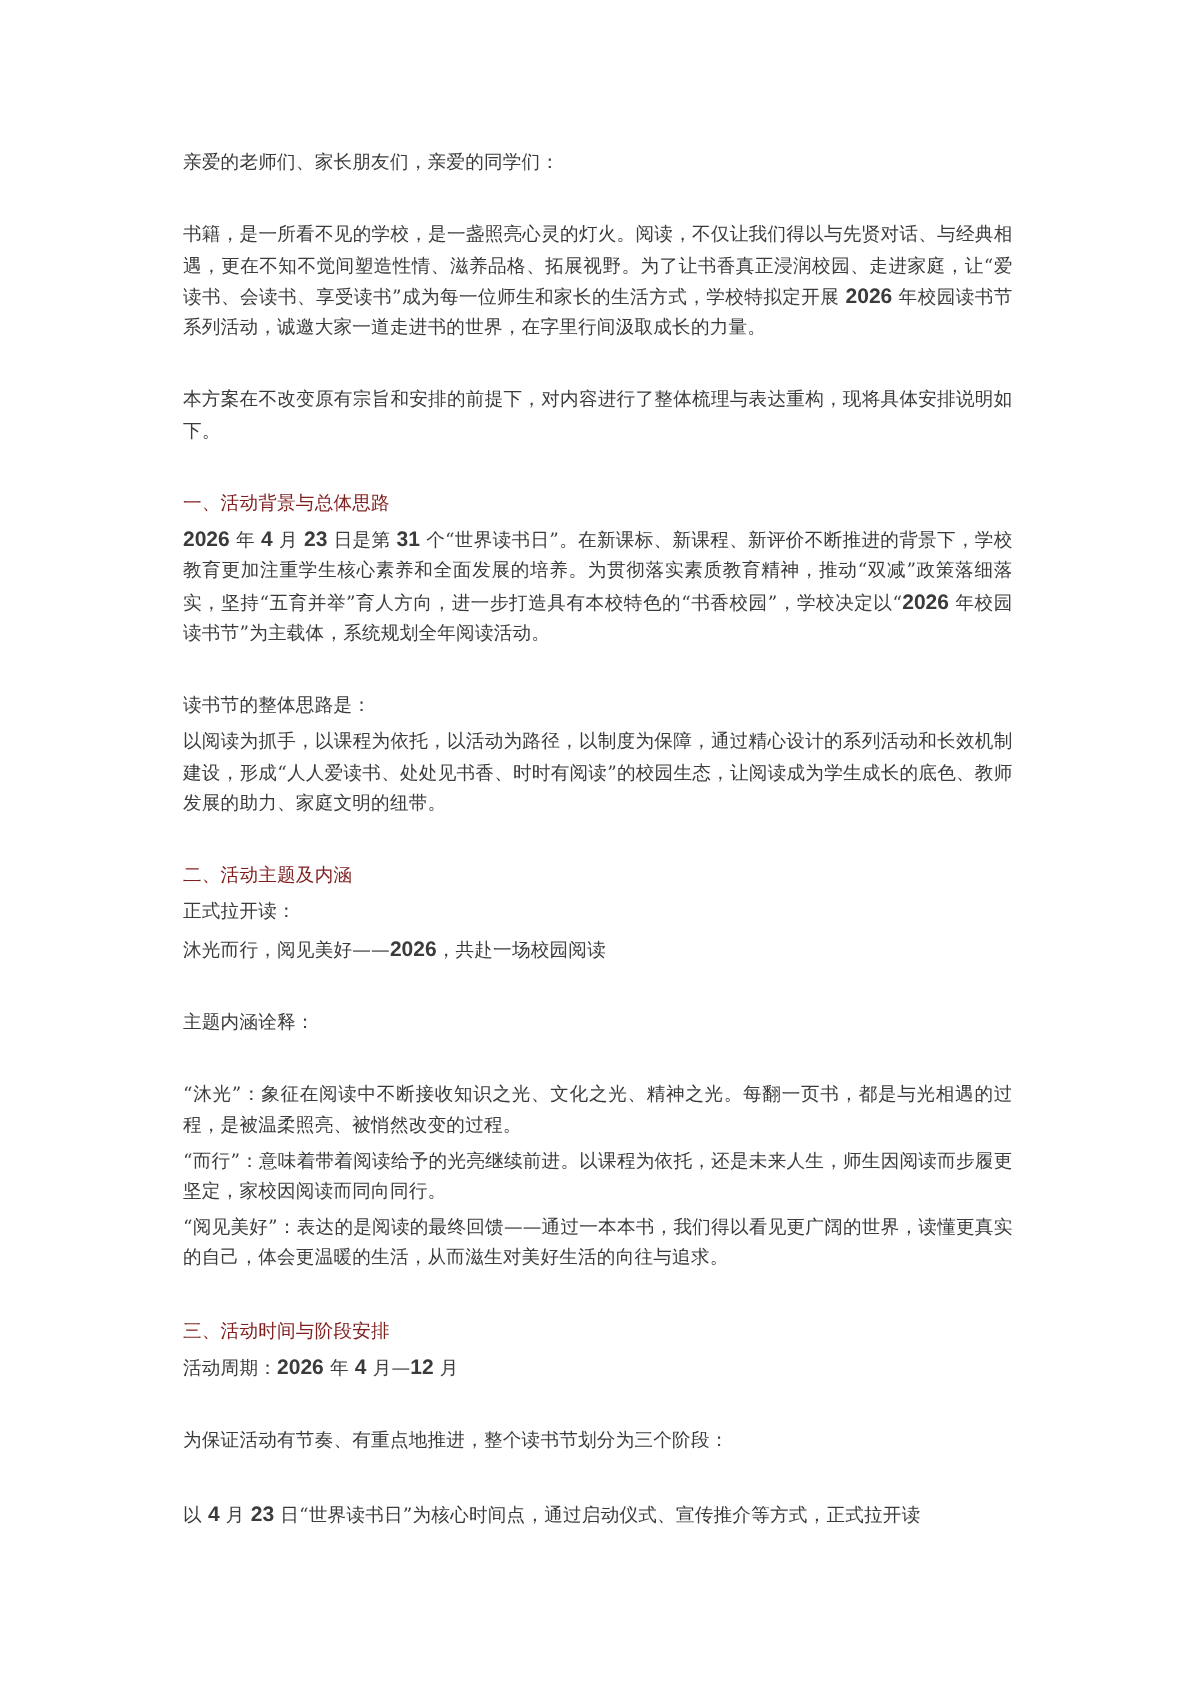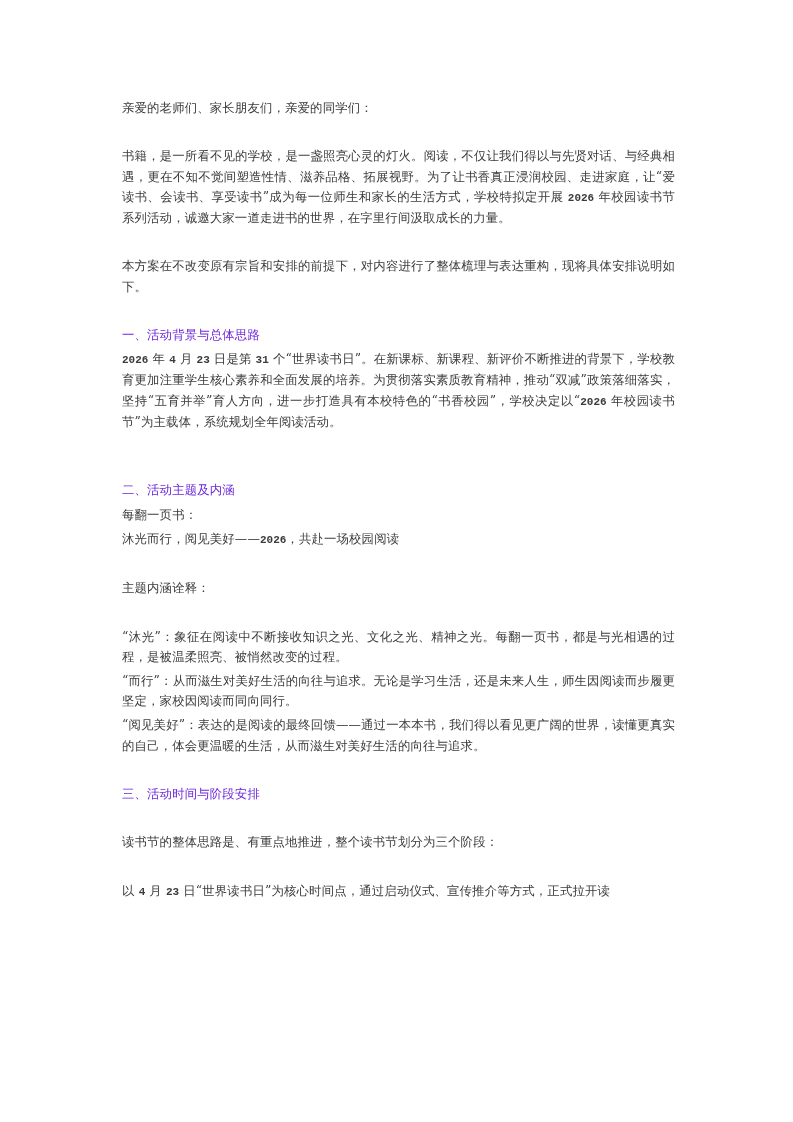--- a/index.html
+++ b/index.html
@@ -37,27 +37,27 @@
     letter-spacing: 0.15px;
     font-weight: 400;
     font-family: "DejaVu Serif", "Liberation Serif", serif;
   }
   
   .gap {
     height: 20.2px;
   }
   
   .sec-head {
-    color: #6d28d9;
+    color: #7f1d1d;
   }
   
   .num {
-    font-family: Liberation Mono, monospace;
+    font-family: Liberation Sans, sans-serif;
     font-weight: 700;
-    font-size: 11px;
+    font-size: 14px;
     letter-spacing: 0;
   }
   .theme-line .num {
     font-weight: 700;
   }
 </style>
 </head>
 <body>
 
 <div class="page">
@@ -73,43 +73,46 @@
 
     <p class="para">本方案在不改变原有宗旨和安排的前提下，对内容进行了整体梳理与表达重构，现将具体安排说明如下。</p>
 
     <div class="gap"></div>
 
     <p class="para sec-head">一、活动背景与总体思路</p>
     <p class="para"><span class="num">2026</span> 年 <span class="num">4</span> 月 <span class="num">23</span> 日是第 <span class="num">31</span> 个“世界读书日”。在新课标、新课程、新评价不断推进的背景下，学校教育更加注重学生核心素养和全面发展的培养。为贯彻落实素质教育精神，推动“双减”政策落细落实，坚持“五育并举”育人方向，进一步打造具有本校特色的“书香校园”，学校决定以“<span class="num">2026</span> 年校园读书节”为主载体，系统规划全年阅读活动。</p>
 
     <div class="gap"></div>
 
+    <p class="para">读书节的整体思路是：</p>
+    <p class="para">以阅读为抓手，以课程为依托，以活动为路径，以制度为保障，通过精心设计的系列活动和长效机制建设，形成“人人爱读书、处处见书香、时时有阅读”的校园生态，让阅读成为学生成长的底色、教师发展的助力、家庭文明的纽带。</p>
 
     <div class="gap"></div>
 
     <p class="para sec-head">二、活动主题及内涵</p>
-    <p class="para">每翻一页书：</p>
+    <p class="para">正式拉开读：</p>
     <p class="para theme-line">沐光而行，阅见美好——<span class="num">2026</span>，共赴一场校园阅读</p>
 
     <div class="gap"></div>
 
     <p class="para">主题内涵诠释：</p>
 
     <div class="gap"></div>
 
     <p class="para">“沐光”：象征在阅读中不断接收知识之光、文化之光、精神之光。每翻一页书，都是与光相遇的过程，是被温柔照亮、被悄然改变的过程。</p>
-    <p class="para">“而行”：从而滋生对美好生活的向往与追求。无论是学习生活，还是未来人生，师生因阅读而步履更坚定，家校因阅读而同向同行。</p>
+    <p class="para">“而行”：意味着带着阅读给予的光亮继续前进。以课程为依托，还是未来人生，师生因阅读而步履更坚定，家校因阅读而同向同行。</p>
     <p class="para">“阅见美好”：表达的是阅读的最终回馈——通过一本本书，我们得以看见更广阔的世界，读懂更真实的自己，体会更温暖的生活，从而滋生对美好生活的向往与追求。</p>
 
     <div class="gap"></div>
 
     <p class="para sec-head">三、活动时间与阶段安排</p>
+    <p class="para">活动周期：<span class="num">2026</span> 年 <span class="num">4</span> 月—<span class="num">12</span> 月</p>
 
     <div class="gap"></div>
 
-    <p class="para">读书节的整体思路是、有重点地推进，整个读书节划分为三个阶段：</p>
+    <p class="para">为保证活动有节奏、有重点地推进，整个读书节划分为三个阶段：</p>
 
     <div class="gap"></div>
 
     <p class="para">以 <span class="num">4</span> 月 <span class="num">23</span> 日“世界读书日”为核心时间点，通过启动仪式、宣传推介等方式，正式拉开读</p>
 
   </div>
 </div>
 
 </body></html>

